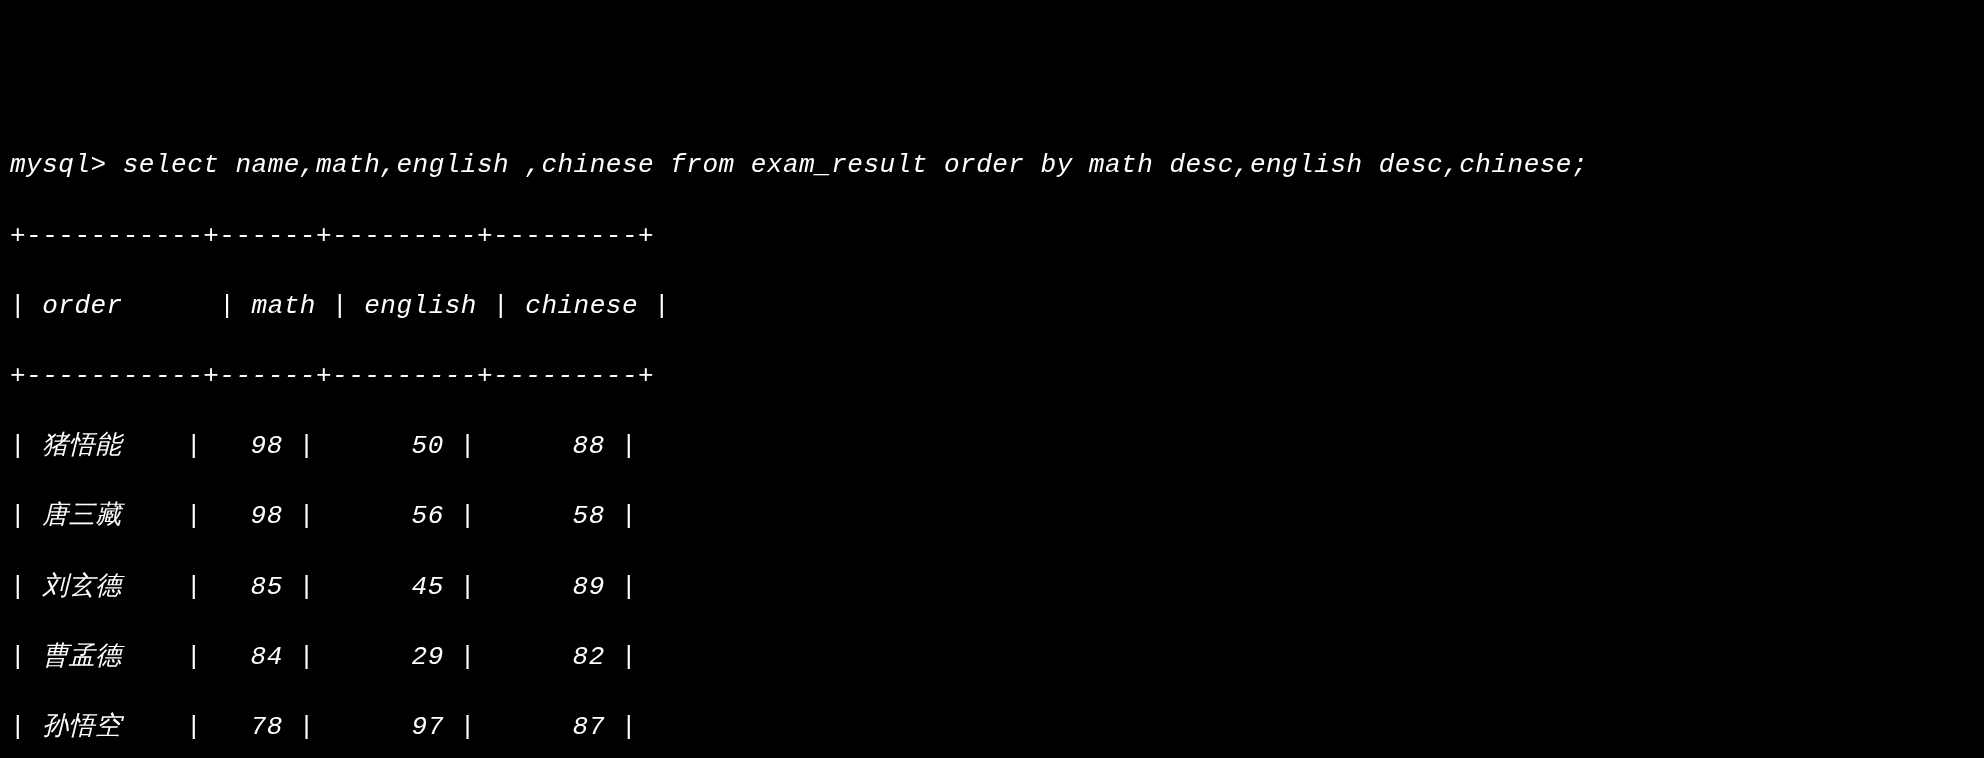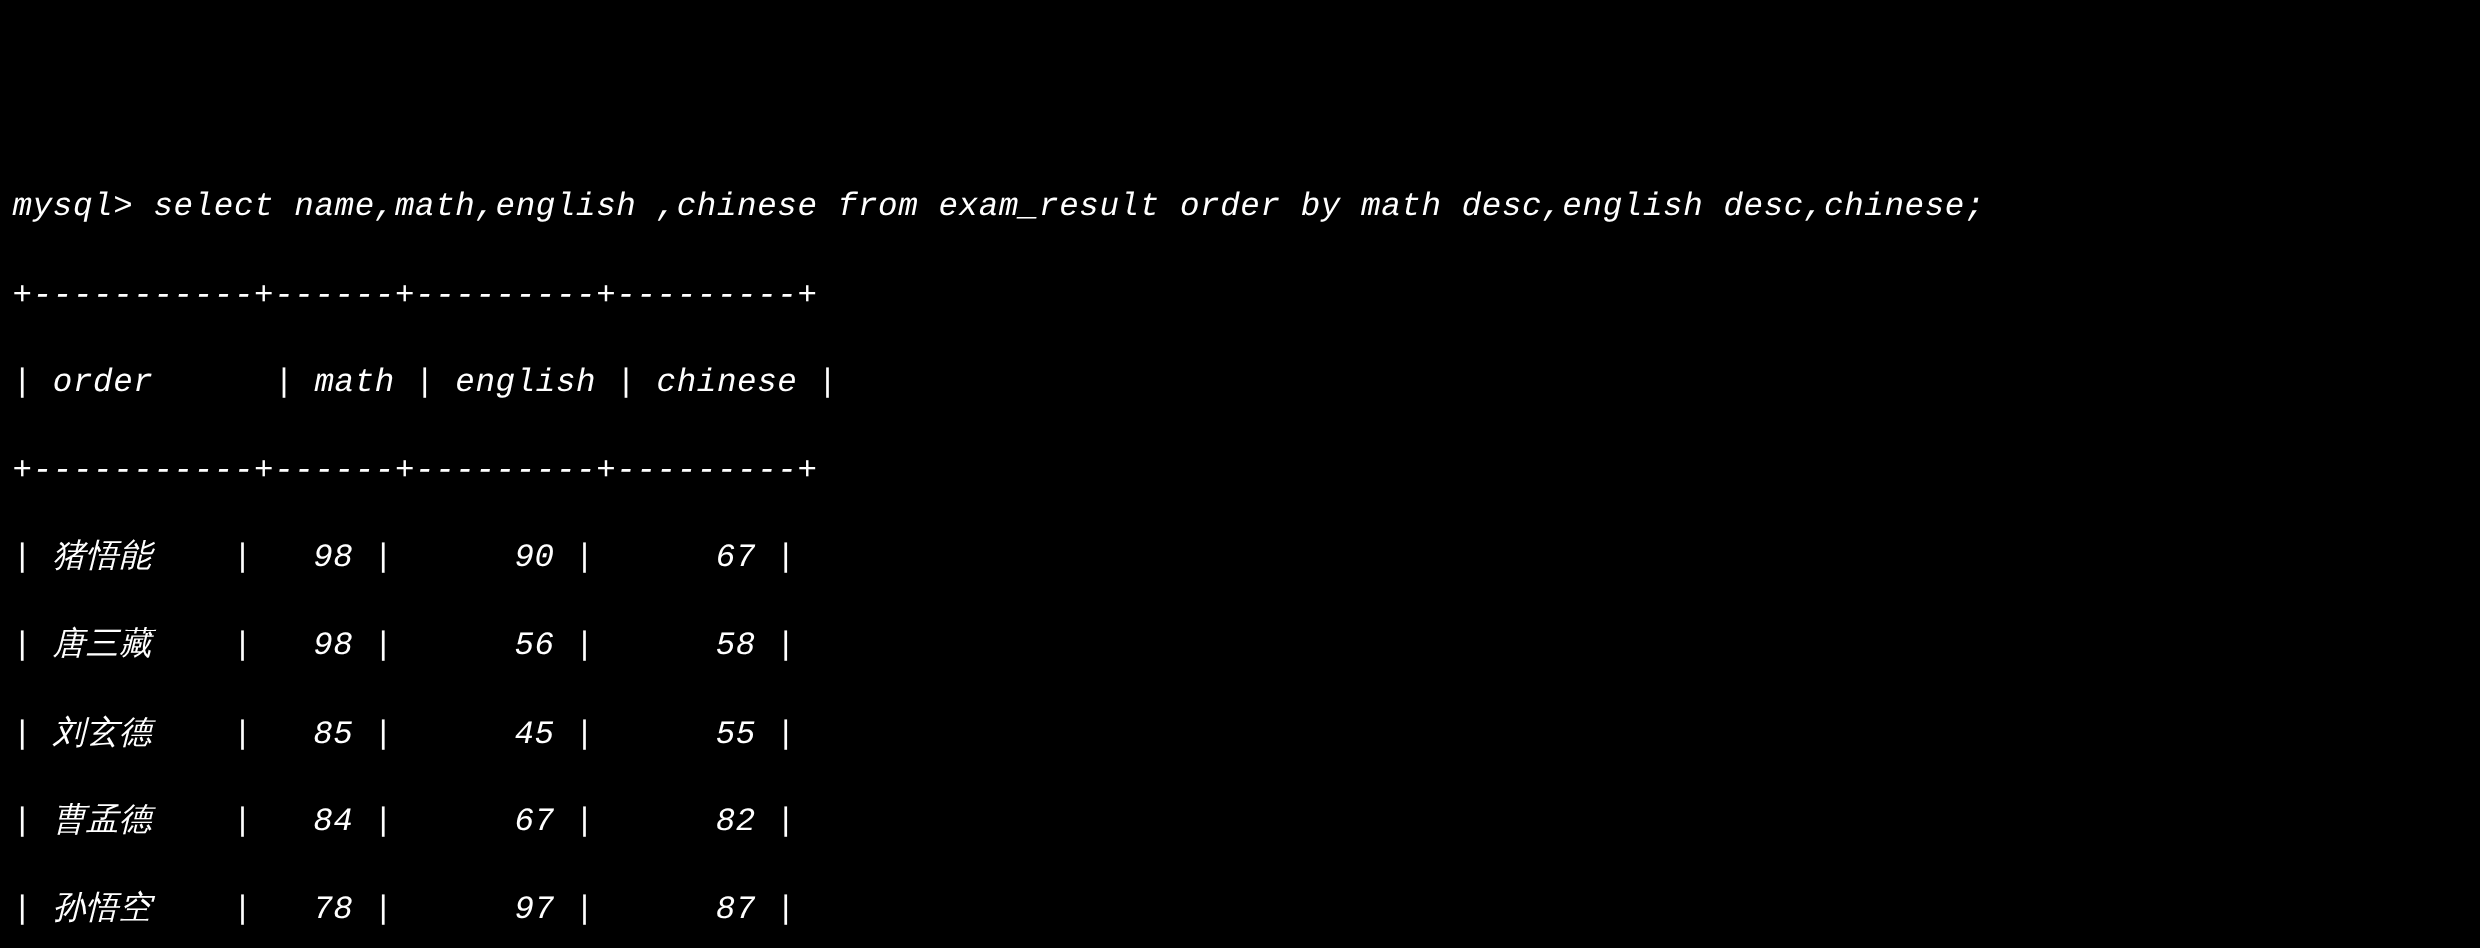--- a/index.html
+++ b/index.html
@@ -27,24 +27,24 @@
   </style>
 </head>
 <body>
 
 
 
 <div class="terminal-line"><span>mysql&gt; </span><span>select name,math,english ,chinese from exam_result order by math desc,english desc,chinese;</span></div>
 <div class="terminal-line">+-----------+------+---------+---------+</div>
 <div class="terminal-line">| order      | math | english | chinese |</div>
 <div class="terminal-line">+-----------+------+---------+---------+</div>
-<div class="terminal-line">| 猪悟能    |   98 |      90 |      67 |</div>
+<div class="terminal-line">| 猪悟能    |   98 |      50 |      88 |</div>
 <div class="terminal-line">| 唐三藏    |   98 |      56 |      58 |</div>
-<div class="terminal-line">| 刘玄德    |   85 |      45 |      55 |</div>
-<div class="terminal-line">| 曹孟德    |   84 |      67 |      82 |</div>
+<div class="terminal-line">| 刘玄德    |   85 |      45 |      89 |</div>
+<div class="terminal-line">| 曹孟德    |   84 |      29 |      82 |</div>
 <div class="terminal-line">| 孙悟空    |   78 |      97 |      87 |</div>
 
 
 
 
 
 
 
 
 

